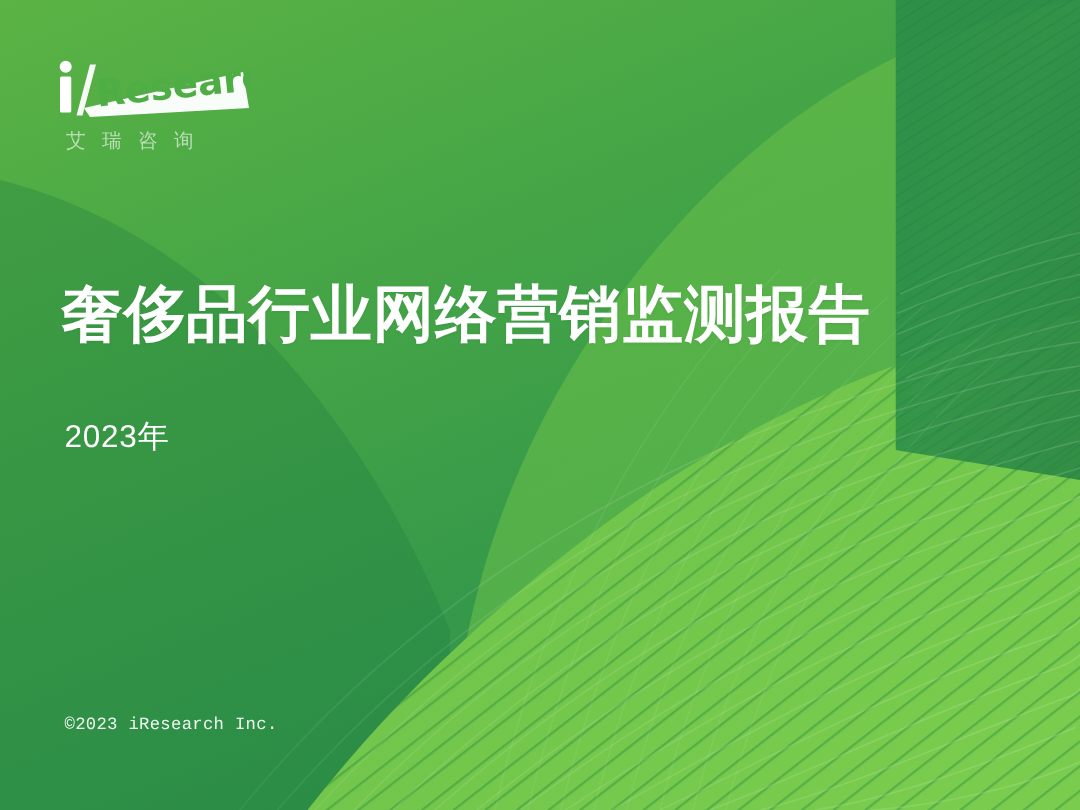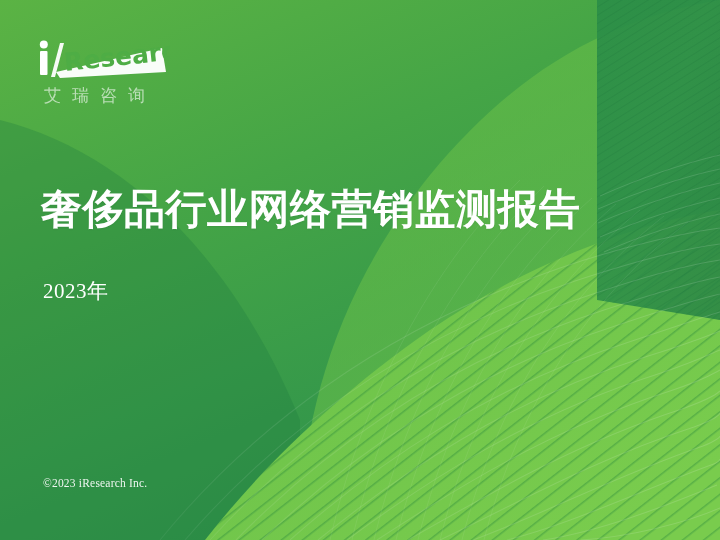--- a/index.html
+++ b/index.html
@@ -43,21 +43,21 @@
   .logo-mark {
     position: relative;
     width: 132px;
     height: 44px;
   }
   .logo-svg { display: block; }
 
   .logo-sub {
     margin-top: 4px;
     margin-left: 6px;
-    font-size: 17px;
+    font-size: 13px;
     letter-spacing: 11px;
     color: rgba(255,255,255,0.60);
     font-family: Liberation Sans, sans-serif;
     line-height: 1.2;
     white-space: nowrap;
   }
 
   
   .title {
     position: absolute;
@@ -76,33 +76,33 @@
   
   .subtitle {
     position: absolute;
     left: 43px;
     top: 277px;
     font-size: 21px;
     font-weight: normal;
     color: #ffffff;
     letter-spacing: 0.5px;
     white-space: nowrap;
-    font-family: Liberation Serif, serif;
+    font-family: Liberation Sans, sans-serif;
   }
 
   
   .footer {
     position: absolute;
     left: 43px;
     top: 477px;
     font-size: 11.5px;
     color: rgba(255,255,255,0.92);
     letter-spacing: 0.2px;
     white-space: nowrap;
-    font-family: Liberation Serif, serif;
+    font-family: Liberation Mono, monospace;
   }
 </style>
 </head>
 <body>
 
 <div id="slide">
 
   <svg class="bg-layer" viewBox="0 0 720 540" preserveAspectRatio="none">
     <defs>
 

